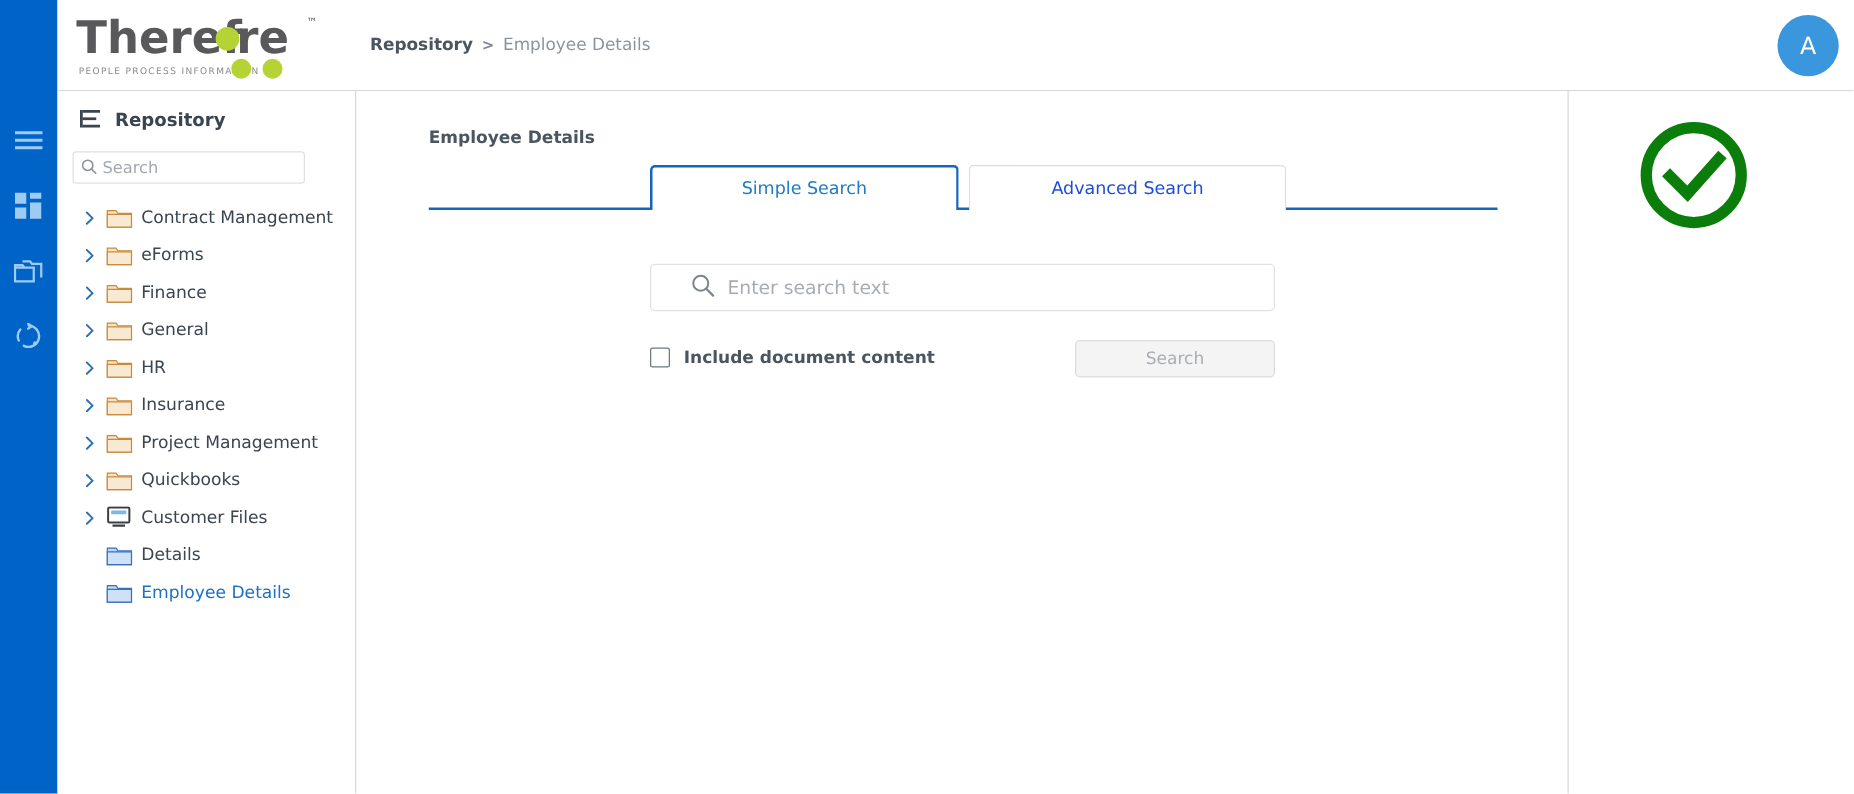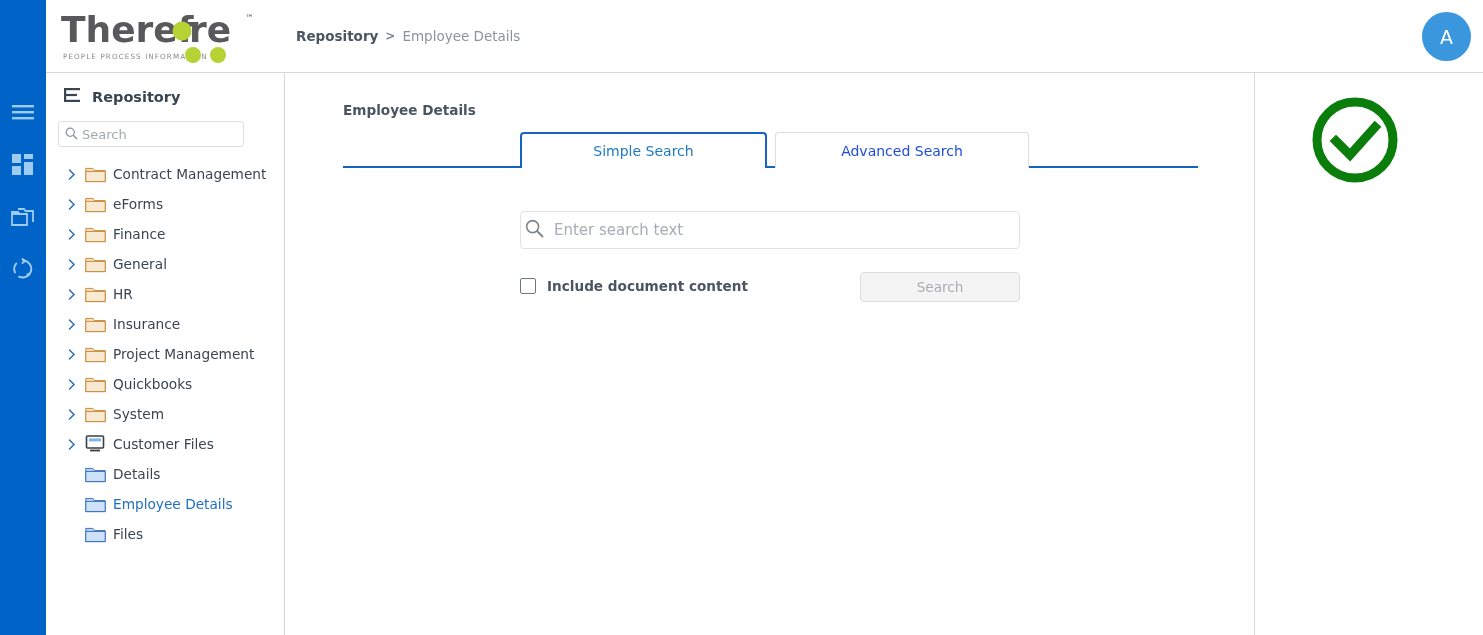--- a/index.html
+++ b/index.html
@@ -140,21 +140,21 @@
     left: 432px; width: 254px;
     border: 1px solid #dcdcdc; border-bottom: none;
     color: #1d4ed8; z-index: 2;
   }
 
   .search-box {
     position: absolute; left: 234px; top: 138px;
     width: 500px; height: 38px;
     border: 1px solid #e2e2e2; border-radius: 4px;
     display: flex; align-items: center; gap: 10px;
-    padding-left: 4px;
+    padding-left: 32px;
     background: #ffffff;
   }
   .search-box input {
     border: none; outline: none; background: transparent;
     font-family: inherit; font-size: 15px; color: #3b4550;
     width: 100%;
   }
   .search-box input::placeholder { color: #a8adb3; }
 
   .chk-row {
@@ -389,34 +389,20 @@
           </span>
           <span class="nlabel">Quickbooks</span>
         </div>
         <div class="node">
           <span class="chev">
             <svg width="8" height="11" viewBox="0 0 8 11">
               <path d="M1.5 1 L6 5.5 L1.5 10" fill="none" stroke="#2f6fb0" stroke-width="1.5" stroke-linecap="round"></path>
             </svg>
           </span>
           <span class="nicon">
-            <svg width="21" height="17" viewBox="0 0 21 17">
-              <path d="M0.8 2.4 h7 l1.6 2.2 h10.8 v11 H0.8 Z" fill="#f5e2c0" stroke="#c98a3c" stroke-width="1"></path>
-              <path d="M0.8 5.4 h19.4 v10.2 H0.8 Z" fill="#f8ead2" stroke="#c98a3c" stroke-width="1"></path>
-            </svg>
-          </span>
-          <span class="nlabel">System</span>
-        </div>
-        <div class="node">
-          <span class="chev">
-            <svg width="8" height="11" viewBox="0 0 8 11">
-              <path d="M1.5 1 L6 5.5 L1.5 10" fill="none" stroke="#2f6fb0" stroke-width="1.5" stroke-linecap="round"></path>
-            </svg>
-          </span>
-          <span class="nicon">
             <svg width="21" height="18" viewBox="0 0 21 18">
               <rect x="1.5" y="1" width="17" height="12" rx="1" fill="#ffffff" stroke="#3a3f45" stroke-width="1.6"></rect>
               <rect x="4" y="3.4" width="12" height="3" fill="#7fb5e8"></rect>
               <rect x="5" y="14.6" width="10" height="1.8" fill="#3a3f45"></rect>
             </svg>
           </span>
           <span class="nlabel">Customer Files</span>
         </div>
         <div class="node">
           <span class="chev empty">
@@ -438,34 +424,20 @@
               <path d="M1.5 1 L6 5.5 L1.5 10" fill="none" stroke="#2f6fb0" stroke-width="1.5" stroke-linecap="round"></path>
             </svg>
           </span>
           <span class="nicon">
             <svg width="21" height="17" viewBox="0 0 21 17">
               <path d="M0.8 2.4 h7 l1.6 2.2 h10.8 v11 H0.8 Z" fill="#bdd7f2" stroke="#3b6fbb" stroke-width="1"></path>
               <path d="M0.8 5.4 h19.4 v10.2 H0.8 Z" fill="#cfe1f7" stroke="#3b6fbb" stroke-width="1"></path>
             </svg>
           </span>
           <span class="nlabel">Employee Details</span>
-        </div>
-        <div class="node">
-          <span class="chev empty">
-            <svg width="8" height="11" viewBox="0 0 8 11">
-              <path d="M1.5 1 L6 5.5 L1.5 10" fill="none" stroke="#2f6fb0" stroke-width="1.5" stroke-linecap="round"></path>
-            </svg>
-          </span>
-          <span class="nicon">
-            <svg width="21" height="17" viewBox="0 0 21 17">
-              <path d="M0.8 2.4 h7 l1.6 2.2 h10.8 v11 H0.8 Z" fill="#bdd7f2" stroke="#3b6fbb" stroke-width="1"></path>
-              <path d="M0.8 5.4 h19.4 v10.2 H0.8 Z" fill="#cfe1f7" stroke="#3b6fbb" stroke-width="1"></path>
-            </svg>
-          </span>
-          <span class="nlabel">Files</span>
         </div>
       </div>
   </div>
 
   <div class="main">
 
     <div class="page-title">Employee Details</div>
 
     <div class="tabs">
       <div class="tab-underline"></div>

